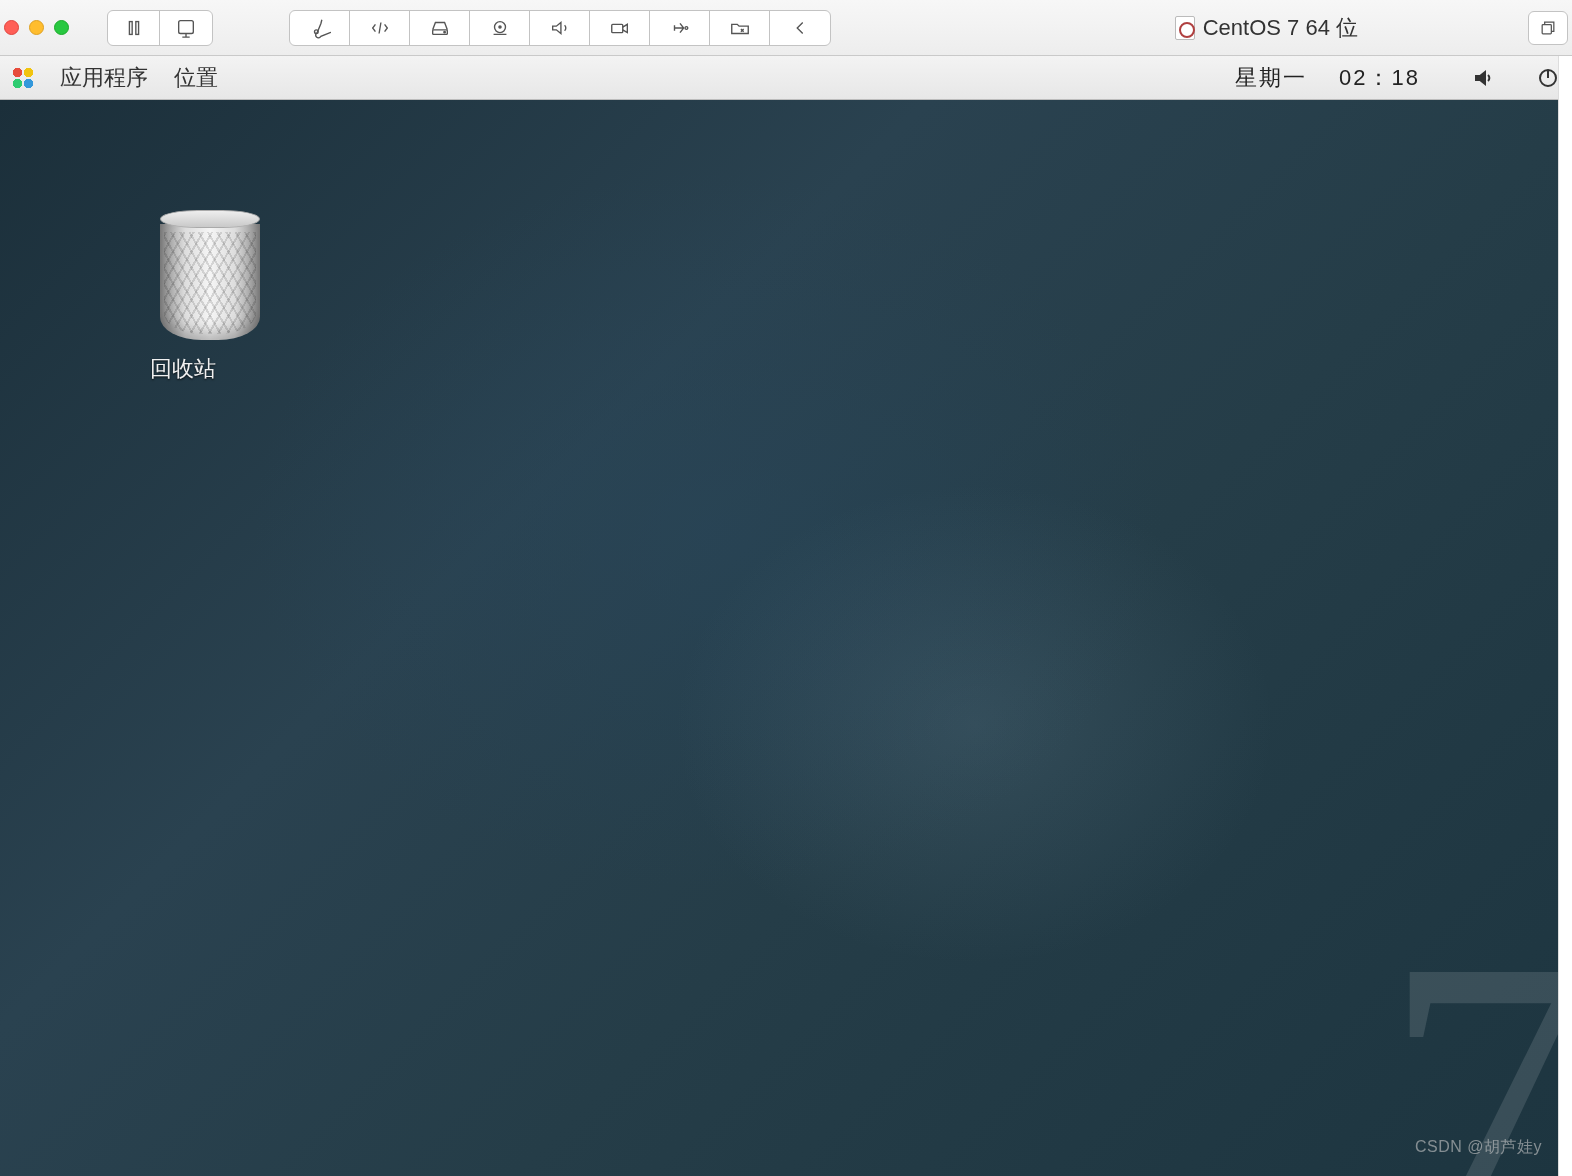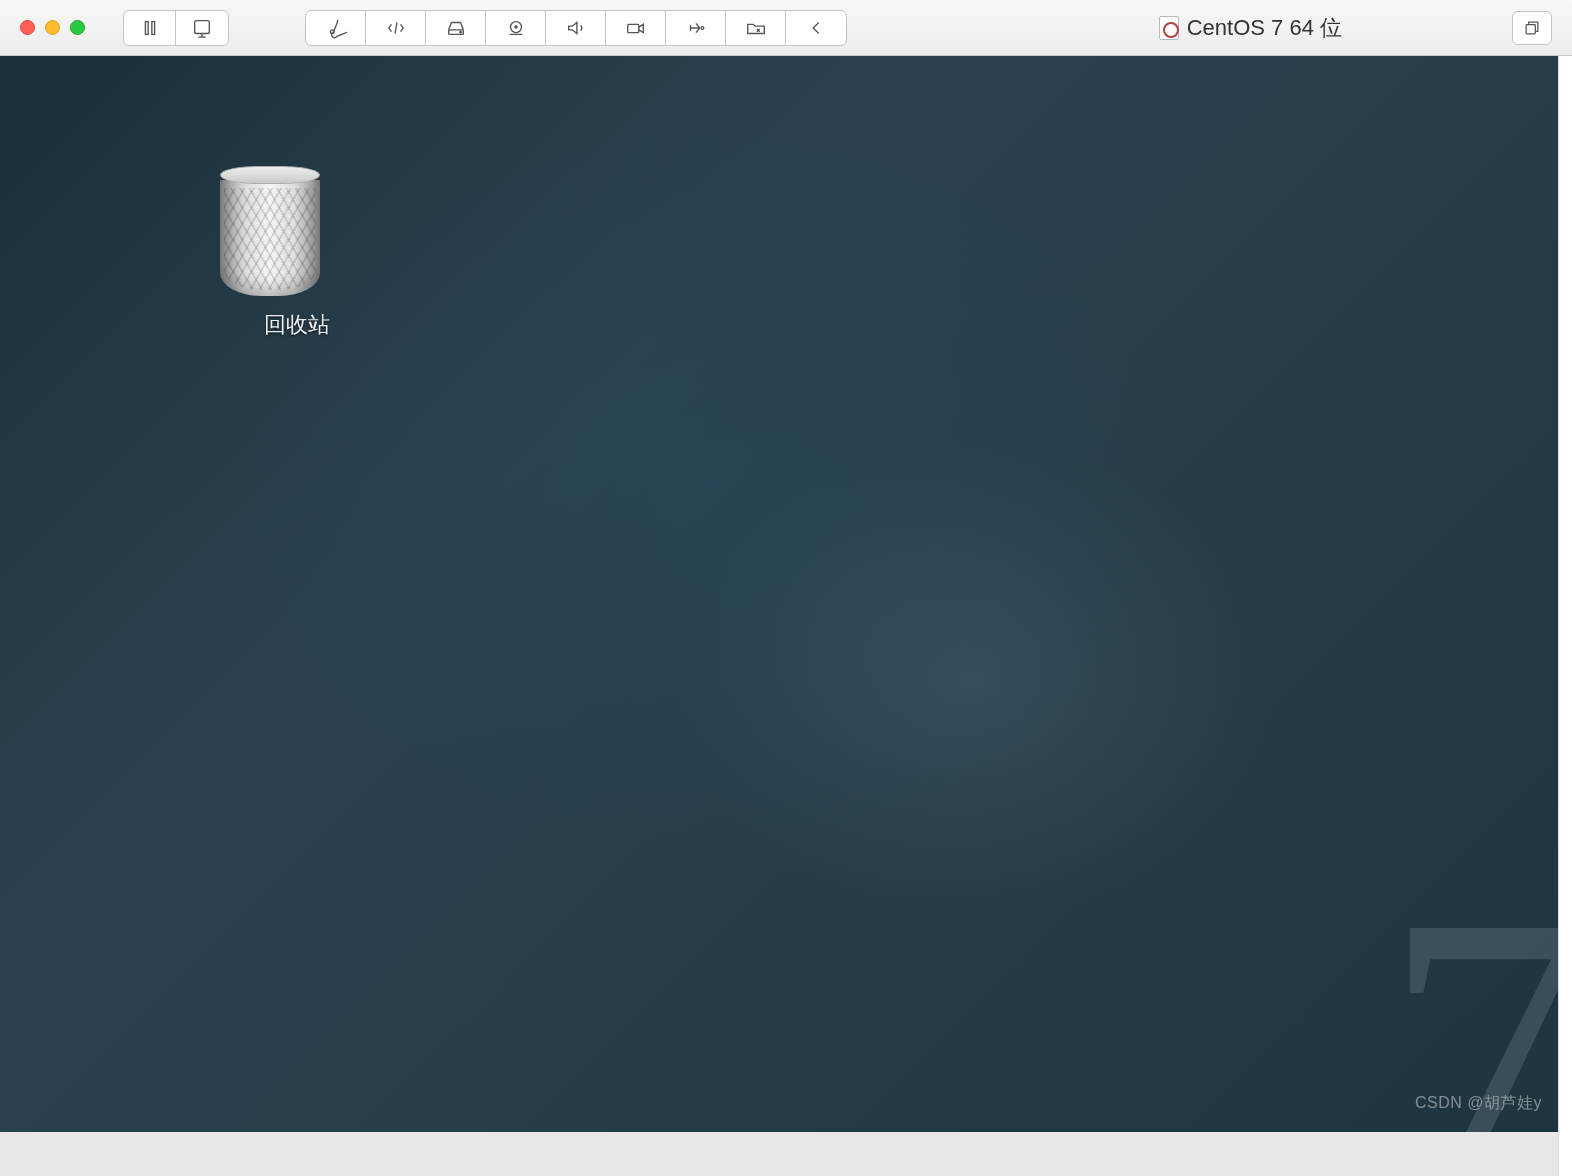--- a/index.html
+++ b/index.html
@@ -12,21 +12,21 @@
   position: relative;
 }
 
 
 .host-bar {
   height: 56px;
   background: linear-gradient(#f7f7f7, #ededed);
   border-bottom: 1px solid #c9c9c9;
   display: flex;
   align-items: center;
-  padding: 0 20px;
+  padding: 0 4px;
   gap: 10px;
 }
 .traffic { display: flex; gap: 10px; margin-right: 28px; }
 .light { width: 15px; height: 15px; border-radius: 50%; }
 .light.red { background:#ff5f57; border:1px solid #e0443e; }
 .light.yel { background:#ffbd2e; border:1px solid #dea123; }
 .light.grn { background:#28c840; border:1px solid #1aab29; }
 
 .btn-group { display:flex; border:1px solid #c3c3c3; border-radius:6px; overflow:hidden; background:#fff; }
 .tb-btn {
@@ -82,21 +82,21 @@
   font-size:420px; color:rgba(255,255,255,0.12);
   font-weight:300; font-family:Georgia, serif; line-height:1;
 }
 .watermark {
   position:absolute; right:30px; bottom:18px;
   color:rgba(200,200,200,0.6); font-size:16px; letter-spacing:0.5px;
 }
 
 .dicon {
   position:absolute; width:180px;
-  display:flex; flex-direction:column; align-items:flex-end;
+  display:flex; flex-direction:column; align-items:flex-start;
   gap:14px; text-align:center;
   color:#f0f0f0; font-size:22px; text-shadow:0 1px 2px rgba(0,0,0,0.8);
 }
 .dicon.trash { top:110px; left:150px; }
 .dicon.home  { top:416px; left:150px; }
 
 
 .trash-can {
   width:120px; height:130px; position:relative;
 }
@@ -236,20 +236,40 @@
   <div class="restore-btn">
     <svg viewBox="0 0 24 24" width="20" height="20" stroke="#555" fill="none" stroke-width="1.5">
         <rect x="5" y="8" width="11" height="11" rx="1"></rect>
         <path d="M8 8V5h11v11h-3"></path>
       </svg>
   </div>
 </div>
 
 <div class="vm">
 
+  <div class="gnome-panel">
+    <span class="apps-icon"></span>
+    <span>应用程序</span>
+    <span>位置</span>
+    <span class="grow"></span>
+    <span class="clock">星期一</span>
+    <span class="clock" style="margin-left:6px">02：18</span>
+    <span class="panel-icon" style="margin-left:26px">
+      <svg viewBox="0 0 24 24">
+          <path d="M4 10v4h4l5 4V6l-5 4H4z" fill="#333"></path>
+          <path d="M16 9a4 4 0 010 6"></path>
+        </svg>
+    </span>
+    <span class="panel-icon" style="margin-left:14px">
+      <svg viewBox="0 0 24 24">
+          <circle cx="12" cy="12" r="8"></circle>
+          <path d="M12 4v8"></path>
+        </svg>
+    </span>
+  </div>
 
   <div class="desktop">
 
     <div class="dicon trash">
       <div class="trash-can">
         <div class="body"></div>
         <div class="mesh"></div>
         <div class="lid"></div>
       </div>
       <span>回收站</span>

